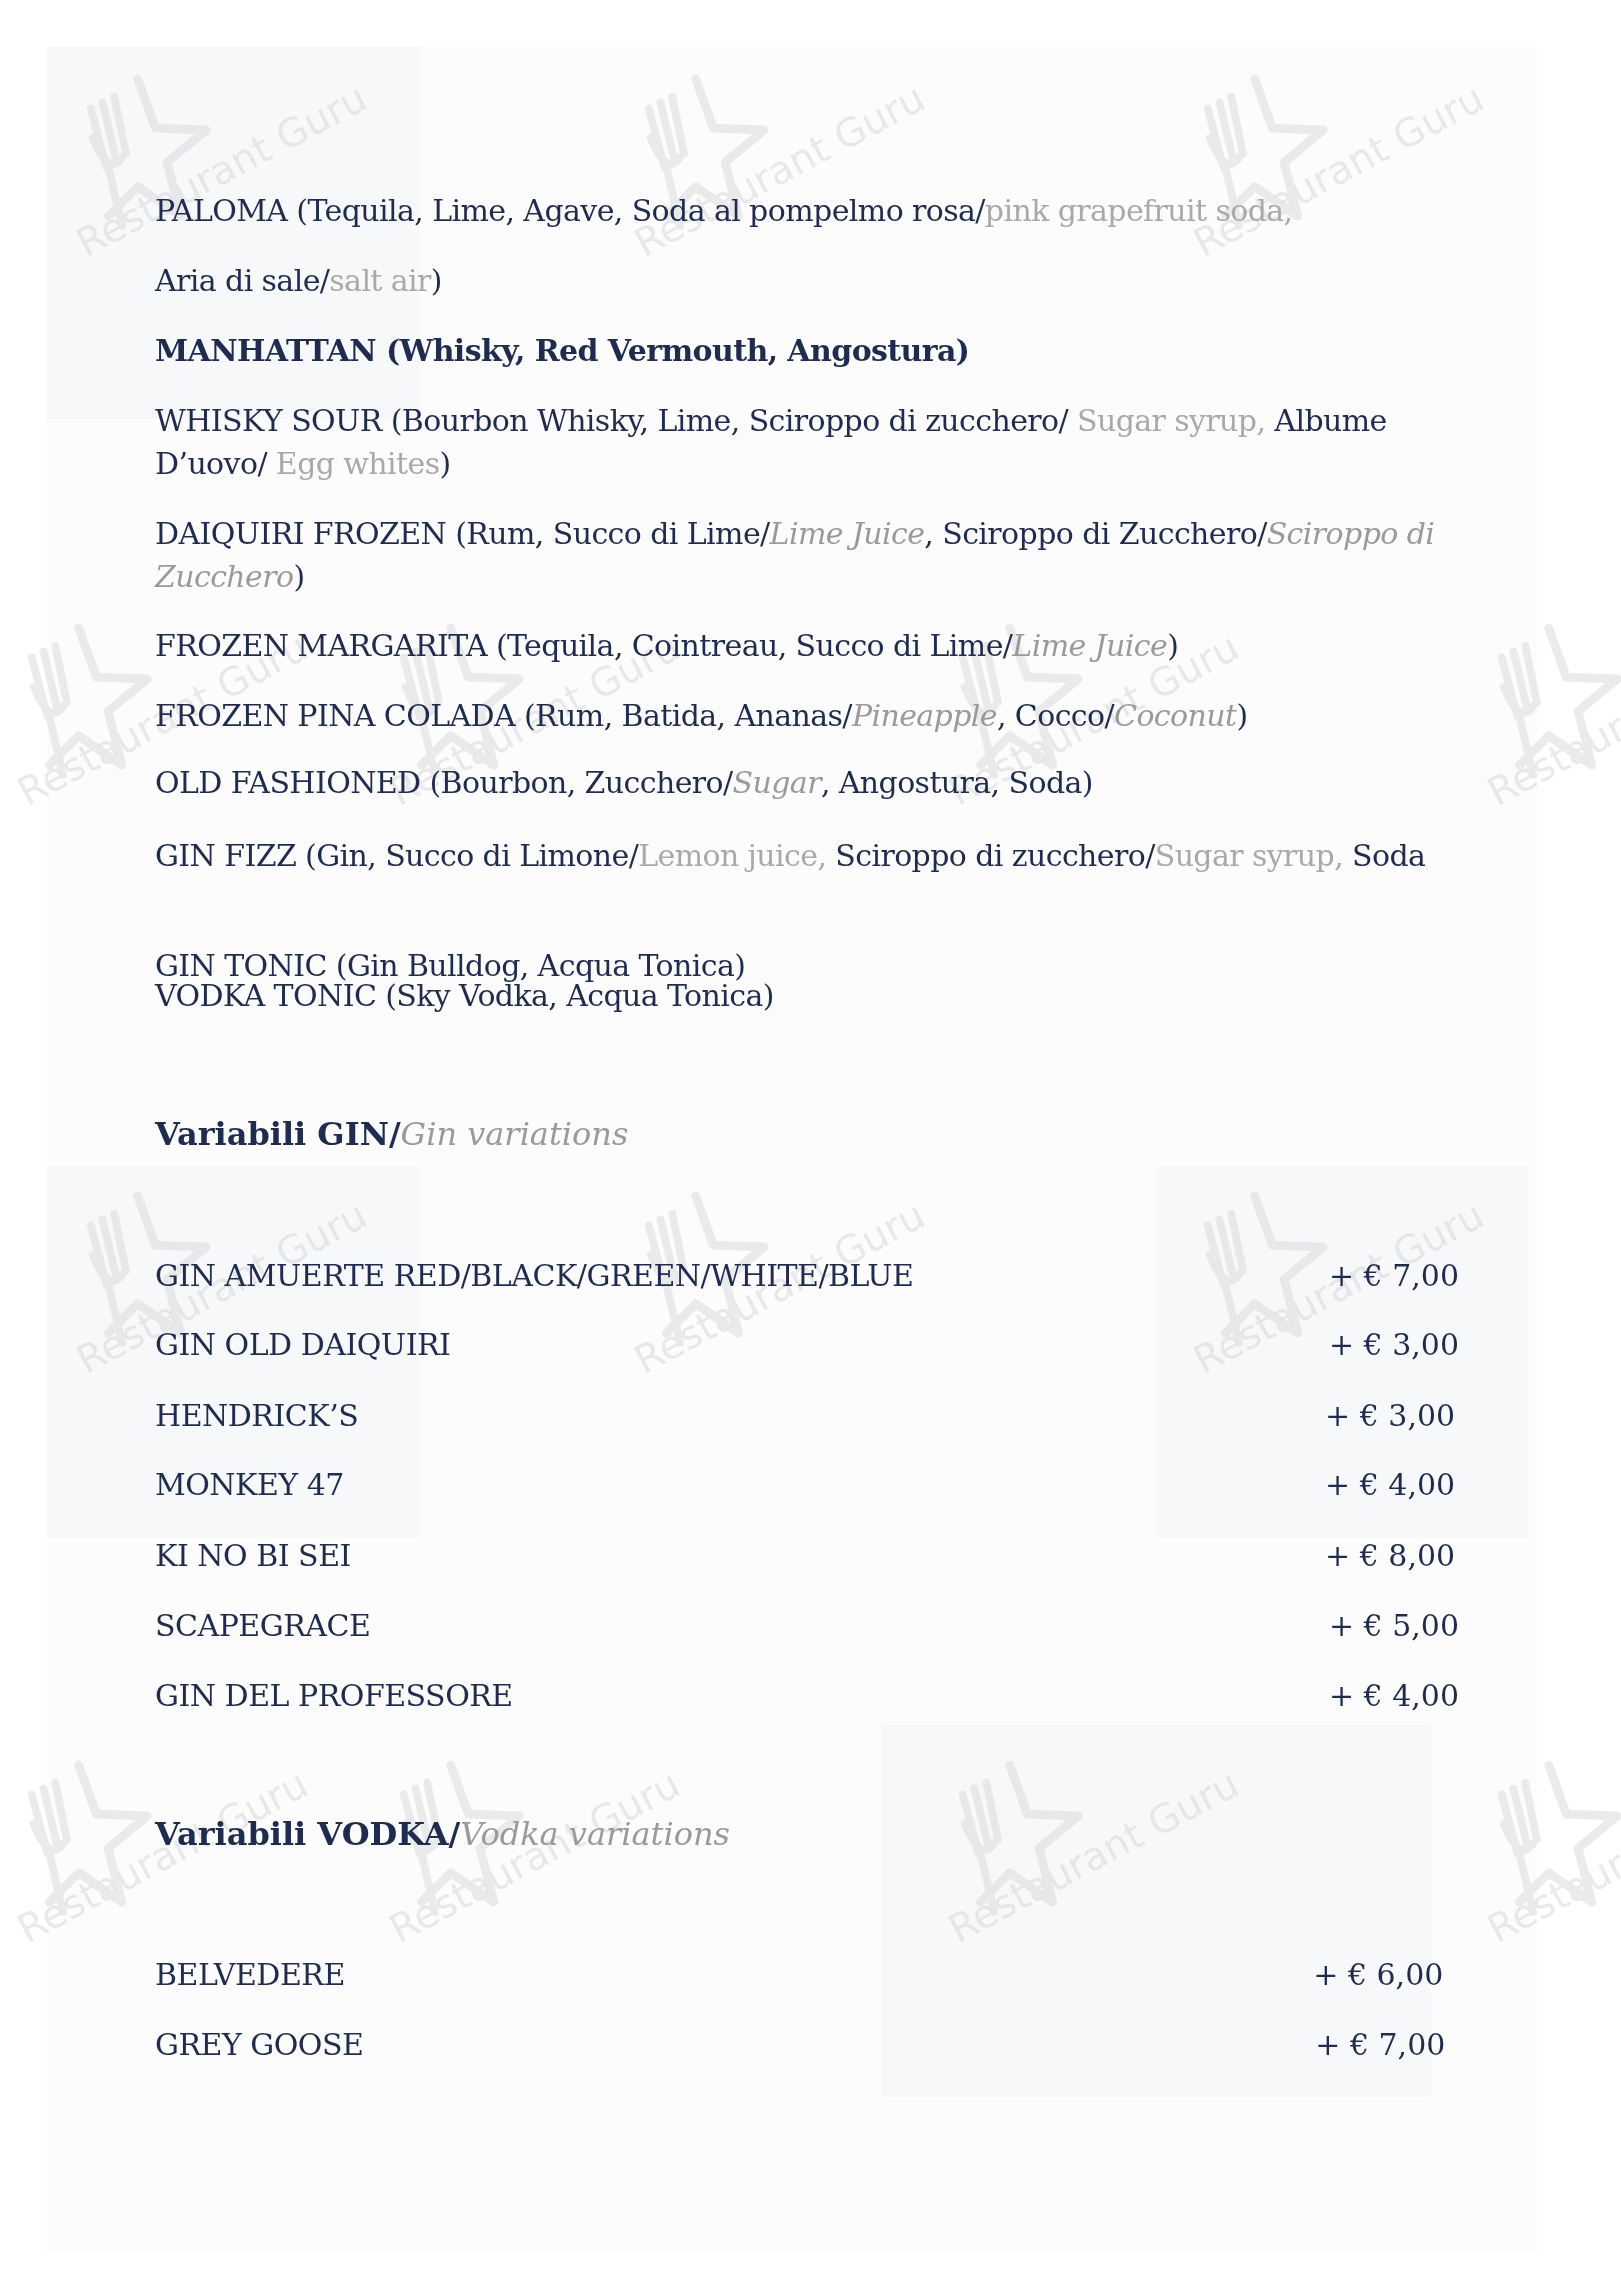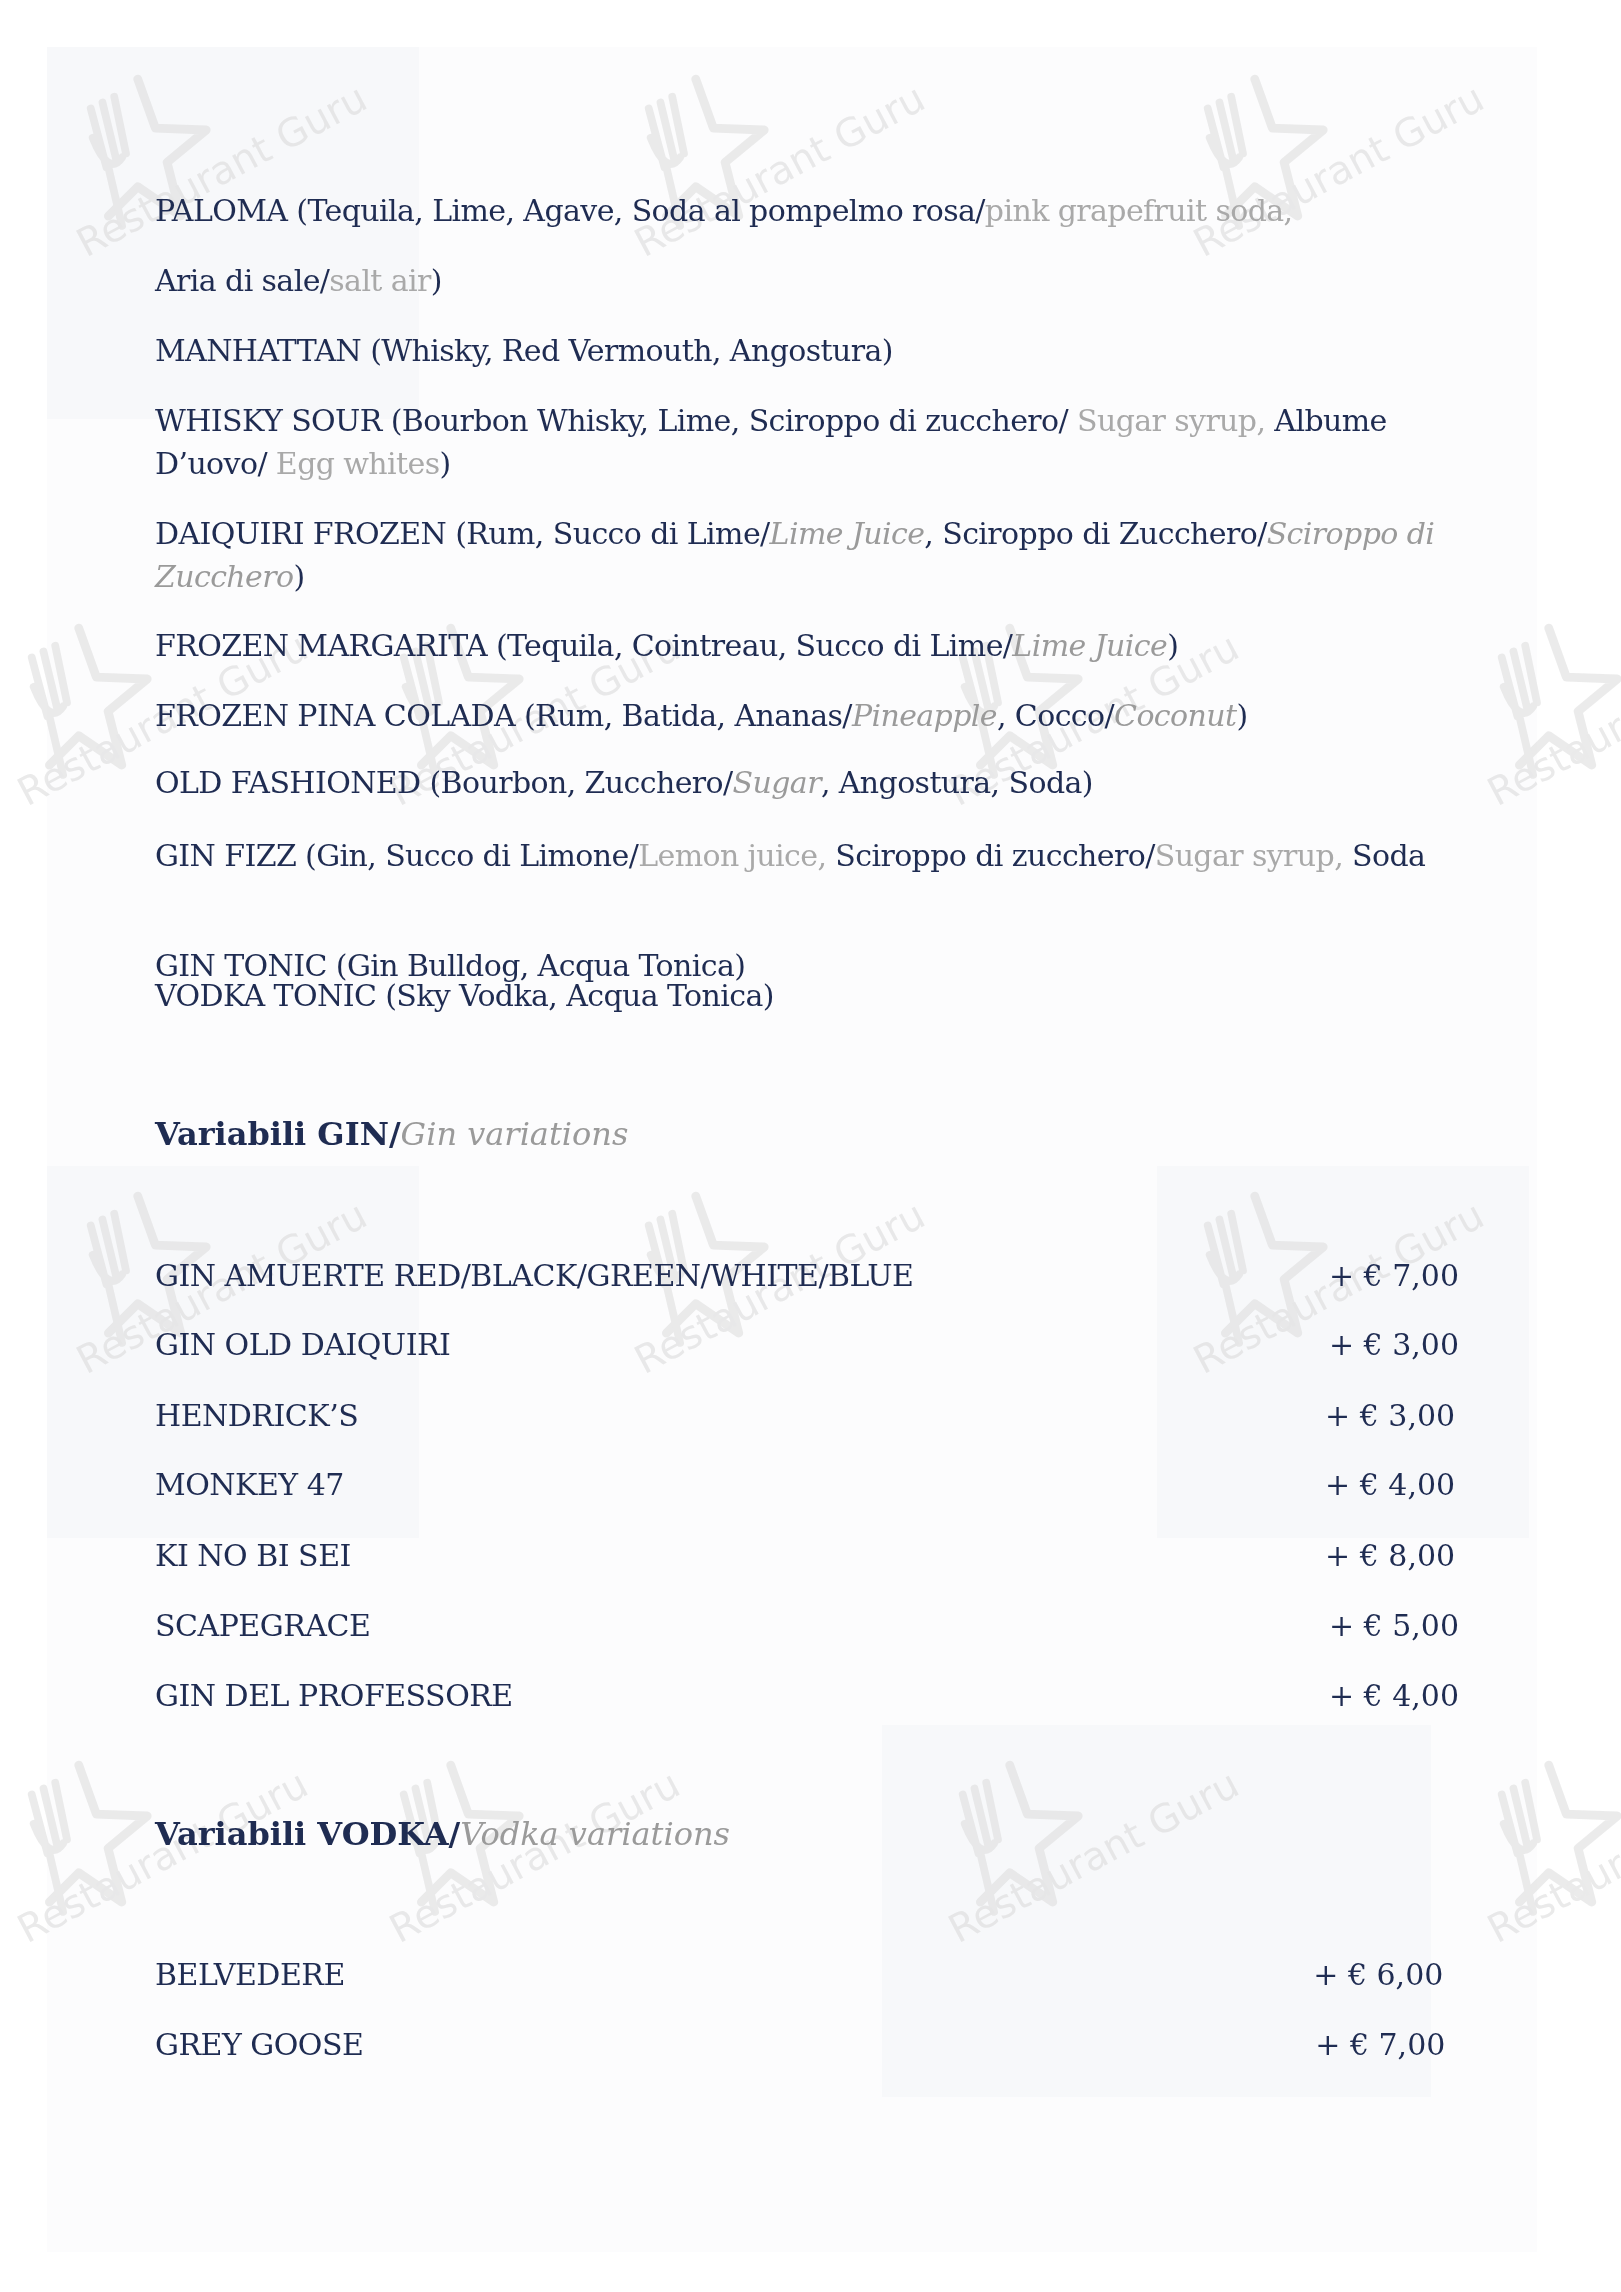--- a/index.html
+++ b/index.html
@@ -190,21 +190,21 @@
         <path d="M12 40 L28 100 M24 34 L38 92 M36 28 L48 86 M14 70 Q30 110 44 90 M30 100 L44 160" fill="none" stroke="#dcdcdc" stroke-width="8" stroke-linecap="round"></path>
       </svg>
       <div class="wm-text">Restaurant Guru</div>
     </div>
   </div>
 
 <div class="content">
 
   <div class="line" style="top:189px;"><span>PALOMA (Tequila, Lime, Agave, Soda al pompelmo rosa/</span><span class="tr">pink grapefruit soda,</span></div>
   <div class="line" style="top:259px;"><span> Aria di sale/</span><span class="tr">salt air</span><span>)</span></div>
-  <div class="line" style="top:329px;">MANHATTAN (Whisky, Red Vermouth, Angostura)</div>
+  <div class="line" style="top:329px;font-weight:bold;">MANHATTAN (Whisky, Red Vermouth, Angostura)</div>
   <div class="line wrap" style="top:399px;"><span>WHISKY SOUR (Bourbon Whisky, Lime, Sciroppo di zucchero/ </span><span class="tr">Sugar syrup, </span><span>Albume D’uovo/ </span><span class="tr">Egg whites</span><span>)</span></div>
   <div class="line wrap" style="top:512px;"><span>DAIQUIRI FROZEN (Rum, Succo di Lime/</span><span class="tr-i">Lime Juice</span><span>, Sciroppo di Zucchero/</span><span class="tr-i">Sciroppo di Zucchero</span><span>)</span></div>
   <div class="line" style="top:624px;text-align:center;"><span>FROZEN MARGARITA (Tequila, Cointreau, Succo di Lime/</span><span class="tr-i">Lime Juice</span><span>)</span></div>
   <div class="line" style="top:694px;"><span>FROZEN PINA COLADA (Rum, Batida, Ananas/</span><span class="tr-i">Pineapple</span><span>, Cocco/</span><span class="tr-i">Coconut</span><span>)</span></div>
   <div class="line" style="top:761px;"><span>OLD FASHIONED (Bourbon, Zucchero/</span><span class="tr-i">Sugar</span><span>, Angostura, Soda)</span></div>
   <div class="line" style="top:834px;"><span>GIN FIZZ (Gin, Succo di Limone/</span><span class="tr">Lemon juice, </span><span>Sciroppo di zucchero/</span><span class="tr">Sugar syrup, </span><span>Soda</span></div>
   <div class="line" style="top:944px;">GIN TONIC (Gin Bulldog, Acqua Tonica)</div>
   <div class="line" style="top:974px;">VODKA TONIC (Sky Vodka, Acqua Tonica)</div>
 
   <div class="heading" style="top:1113px;">

